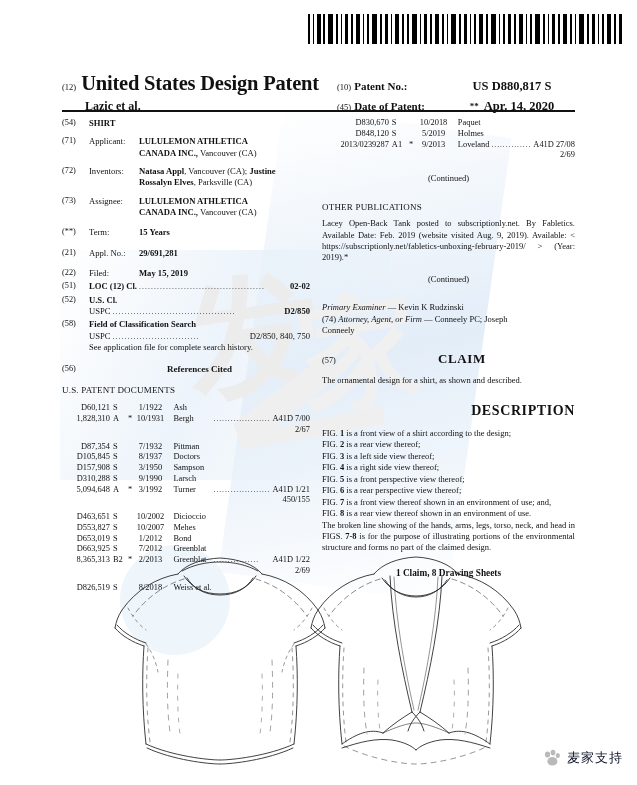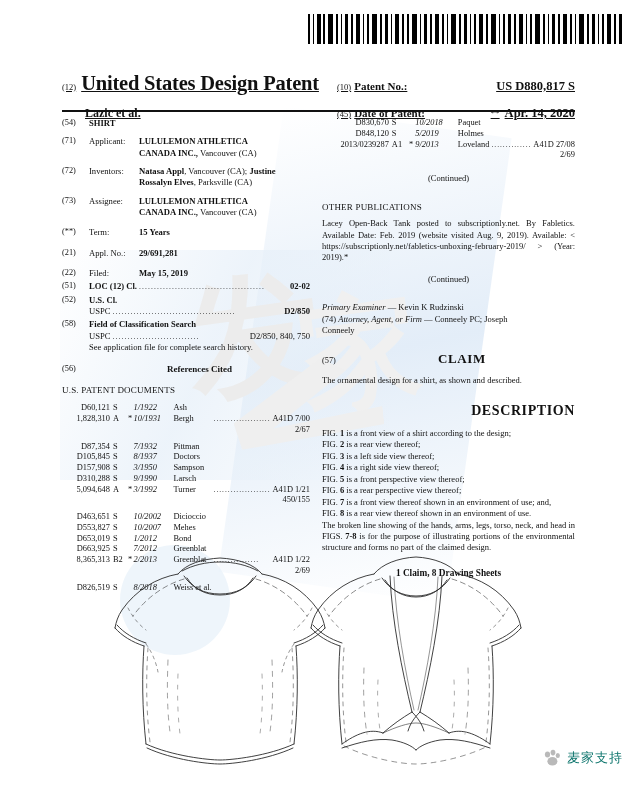--- a/index.html
+++ b/index.html
@@ -98,52 +98,51 @@
     letter-spacing: .3px;
     margin-top: 1px;
   }
 
   
   #header {
     position: absolute;
     left: 62px;
     top: 72px;
     width: 513px;
-    text-decoration: underline;
   }
   .hdr-row {
     display: flex;
     align-items: baseline;
   }
   .hdr-left { width: 275px; }
   .par {
     font-size: 8.5px;
     font-family: "Liberation Serif", serif;
   }
   #doc-kind {
     font-size: 20.5px;
     font-weight: 700;
     letter-spacing: -.2px;
     margin-left: 5px;
   }
   #author-line {
     font-size: 12px;
     font-weight: 700;
     margin-left: 23px;
-    margin-top: 8px;
+    margin-top: 1px;
   }
   .hdr-mid {
     width: 112px;
     font-size: 11px;
     font-weight: 700;
   }
   .hdr-mid .par { font-weight: 400; margin-right: 3px; }
   .hdr-right {
     flex: 1;
-    text-align: right;
+    text-align: center;
     font-size: 12.5px;
     font-weight: 700;
   }
   #hdr-rule {
     position: absolute;
     left: 62px;
     top: 110px;
     width: 513px;
     height: 2px;
     background: #111;
@@ -208,21 +207,21 @@
   .ref-table {
     font-size: 8.4px;
     line-height: 1.28;
     width: 100%;
     border-collapse: collapse;
   }
   .ref-table td { padding: 0; vertical-align: top; white-space: nowrap; }
   .rt-num { text-align: right; width: 62px; padding-right: 3px !important; }
   .rt-kind { width: 20px; }
   .rt-star { width: 7px; }
-  .rt-date { text-align: left; width: 40px; padding-right: 4px !important; font-style: italic; }
+  .rt-date { text-align: center; width: 40px; padding-right: 4px !important; }
   .rt-name { padding-left: 2px !important; }
   .rt-dots {
     letter-spacing: 1px;
     font-size: 7.4px;
     padding: 0 2px !important;
   }
   .rt-cls { text-align: right; white-space: nowrap; }
   .rt-sub { text-align: right; font-size: 8.4px; }
   .ref-gap td { height: 6px; }
 
@@ -278,21 +277,21 @@
     right: 14px;
     bottom: 18px;
     display: flex;
     align-items: center;
     gap: 5px;
     z-index: 3;
   }
   #support-badge .badge-text {
     font-family: "DejaVu Sans", sans-serif;
     font-size: 13px;
-    color: #0f766e;
+    color: #0f172a;
     letter-spacing: 1px;
   }
 </style>
 </head>
 <body>
 
 <div id="watermark-layer">
   <div class="wm-blue-diag"></div>
   <div class="wm-band"></div>
   <div class="wm-glyph wm-g1">发</div>

